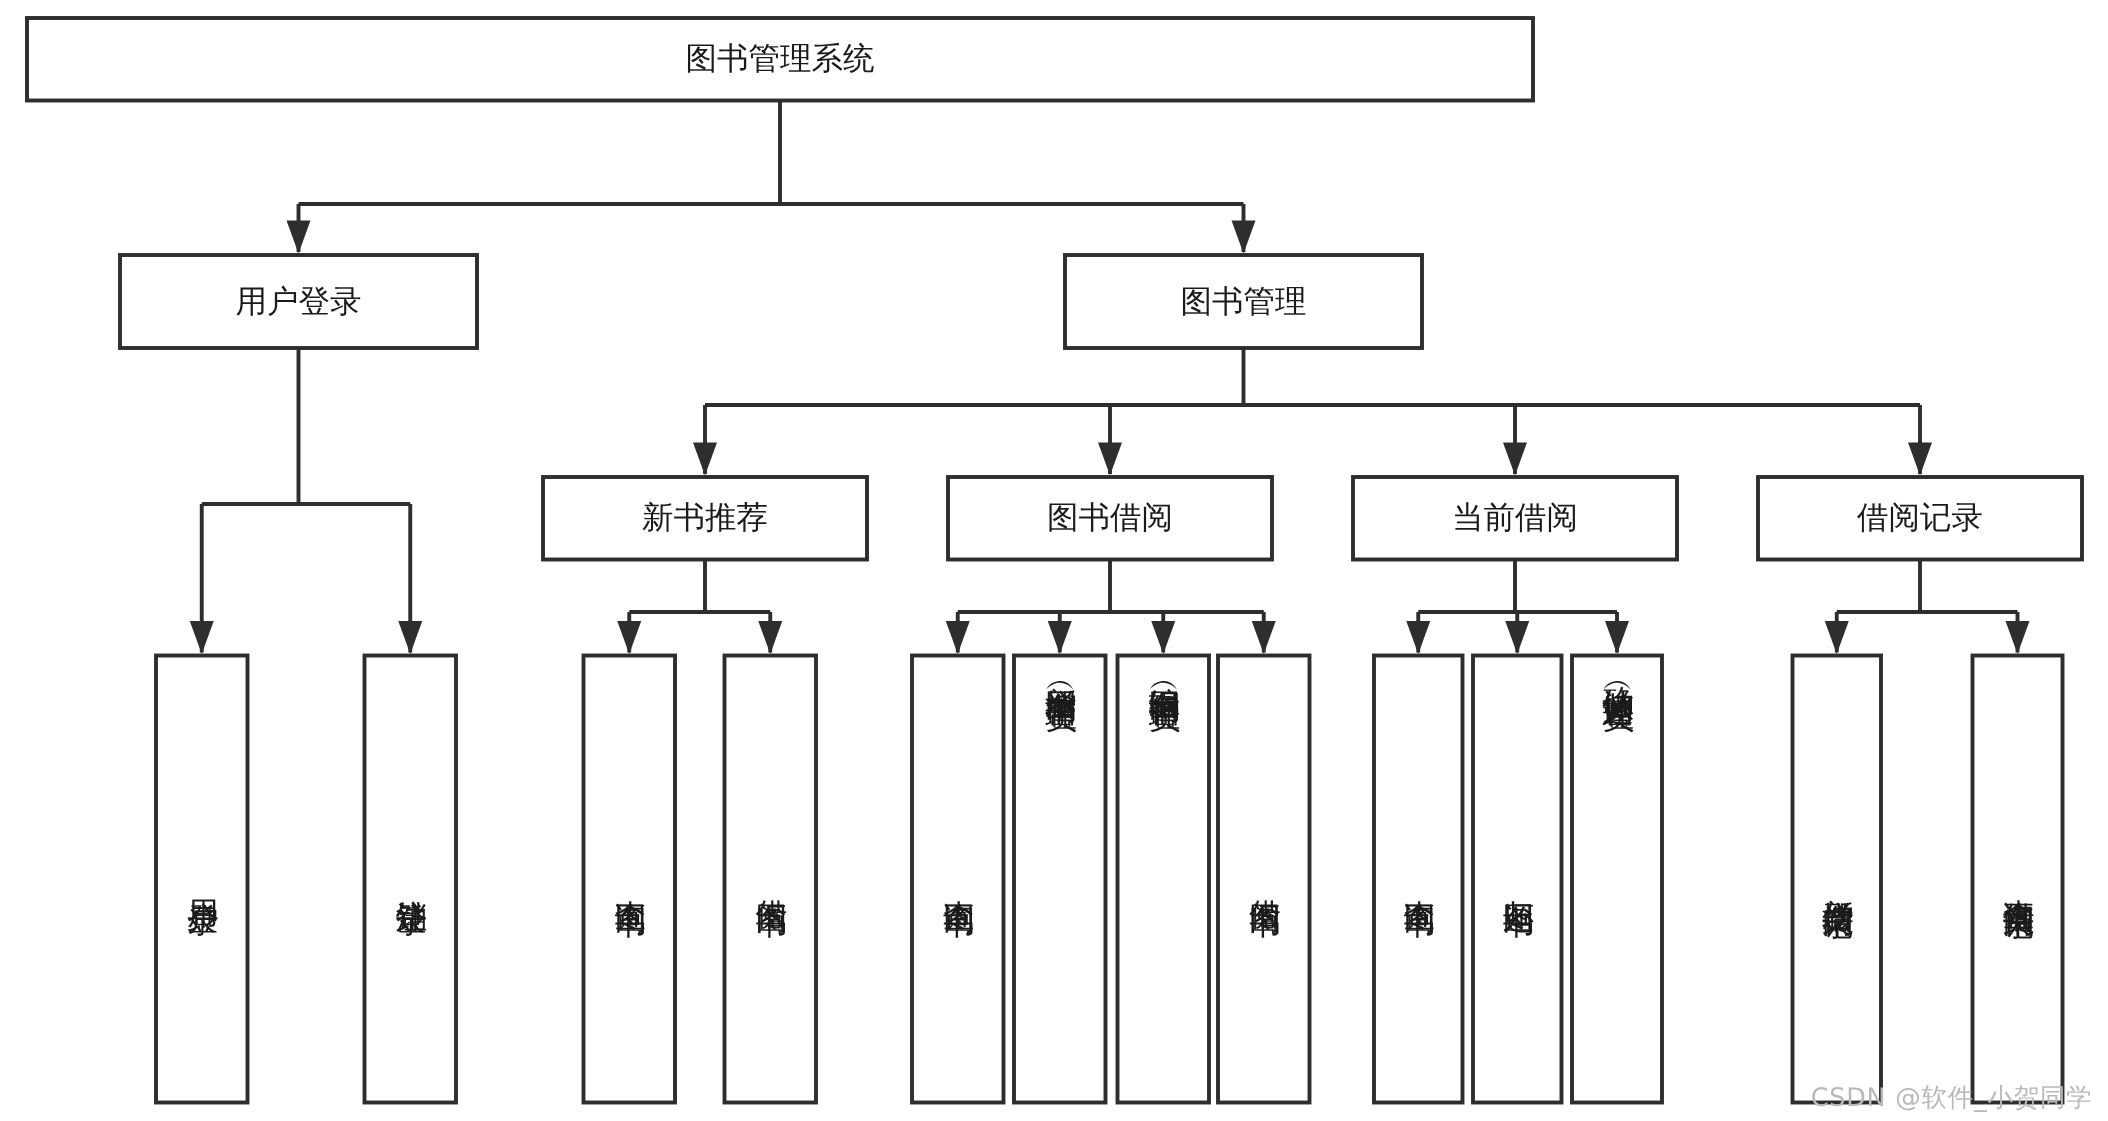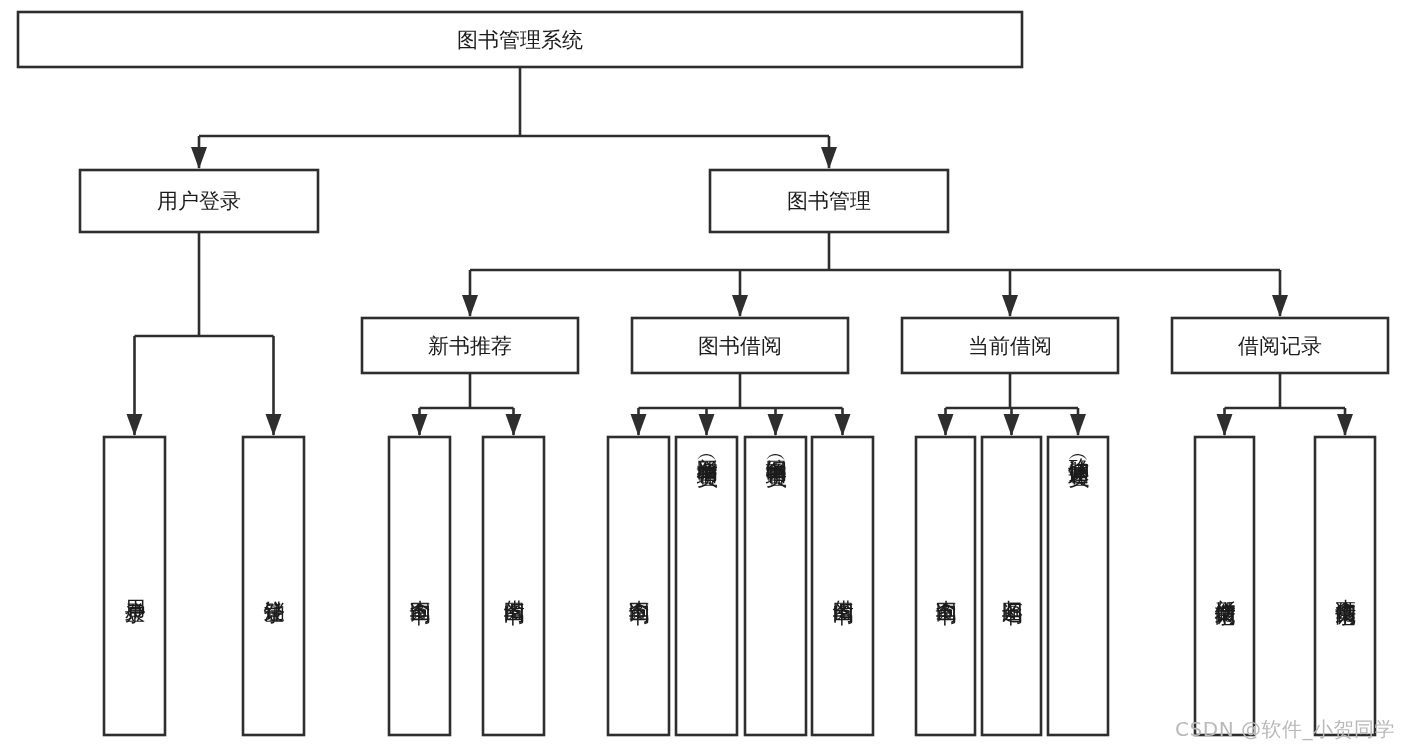--- a/index.html
+++ b/index.html
@@ -63,21 +63,21 @@
     pointer-events: none;
     display: flex;
     align-items: center;
     justify-content: center;
   }
   .watermark {
     position: absolute;
     right: 10px;
     bottom: 4px;
     font-family: "DejaVu Sans", "Liberation Sans", sans-serif;
-    font-size: 20px;
+    font-size: 17px;
     color: #b9b9b9;
     white-space: nowrap;
     letter-spacing: 0.5px;
   }
 </style>
 </head>
 <body>
 
 <div id="diagram-root">
 

